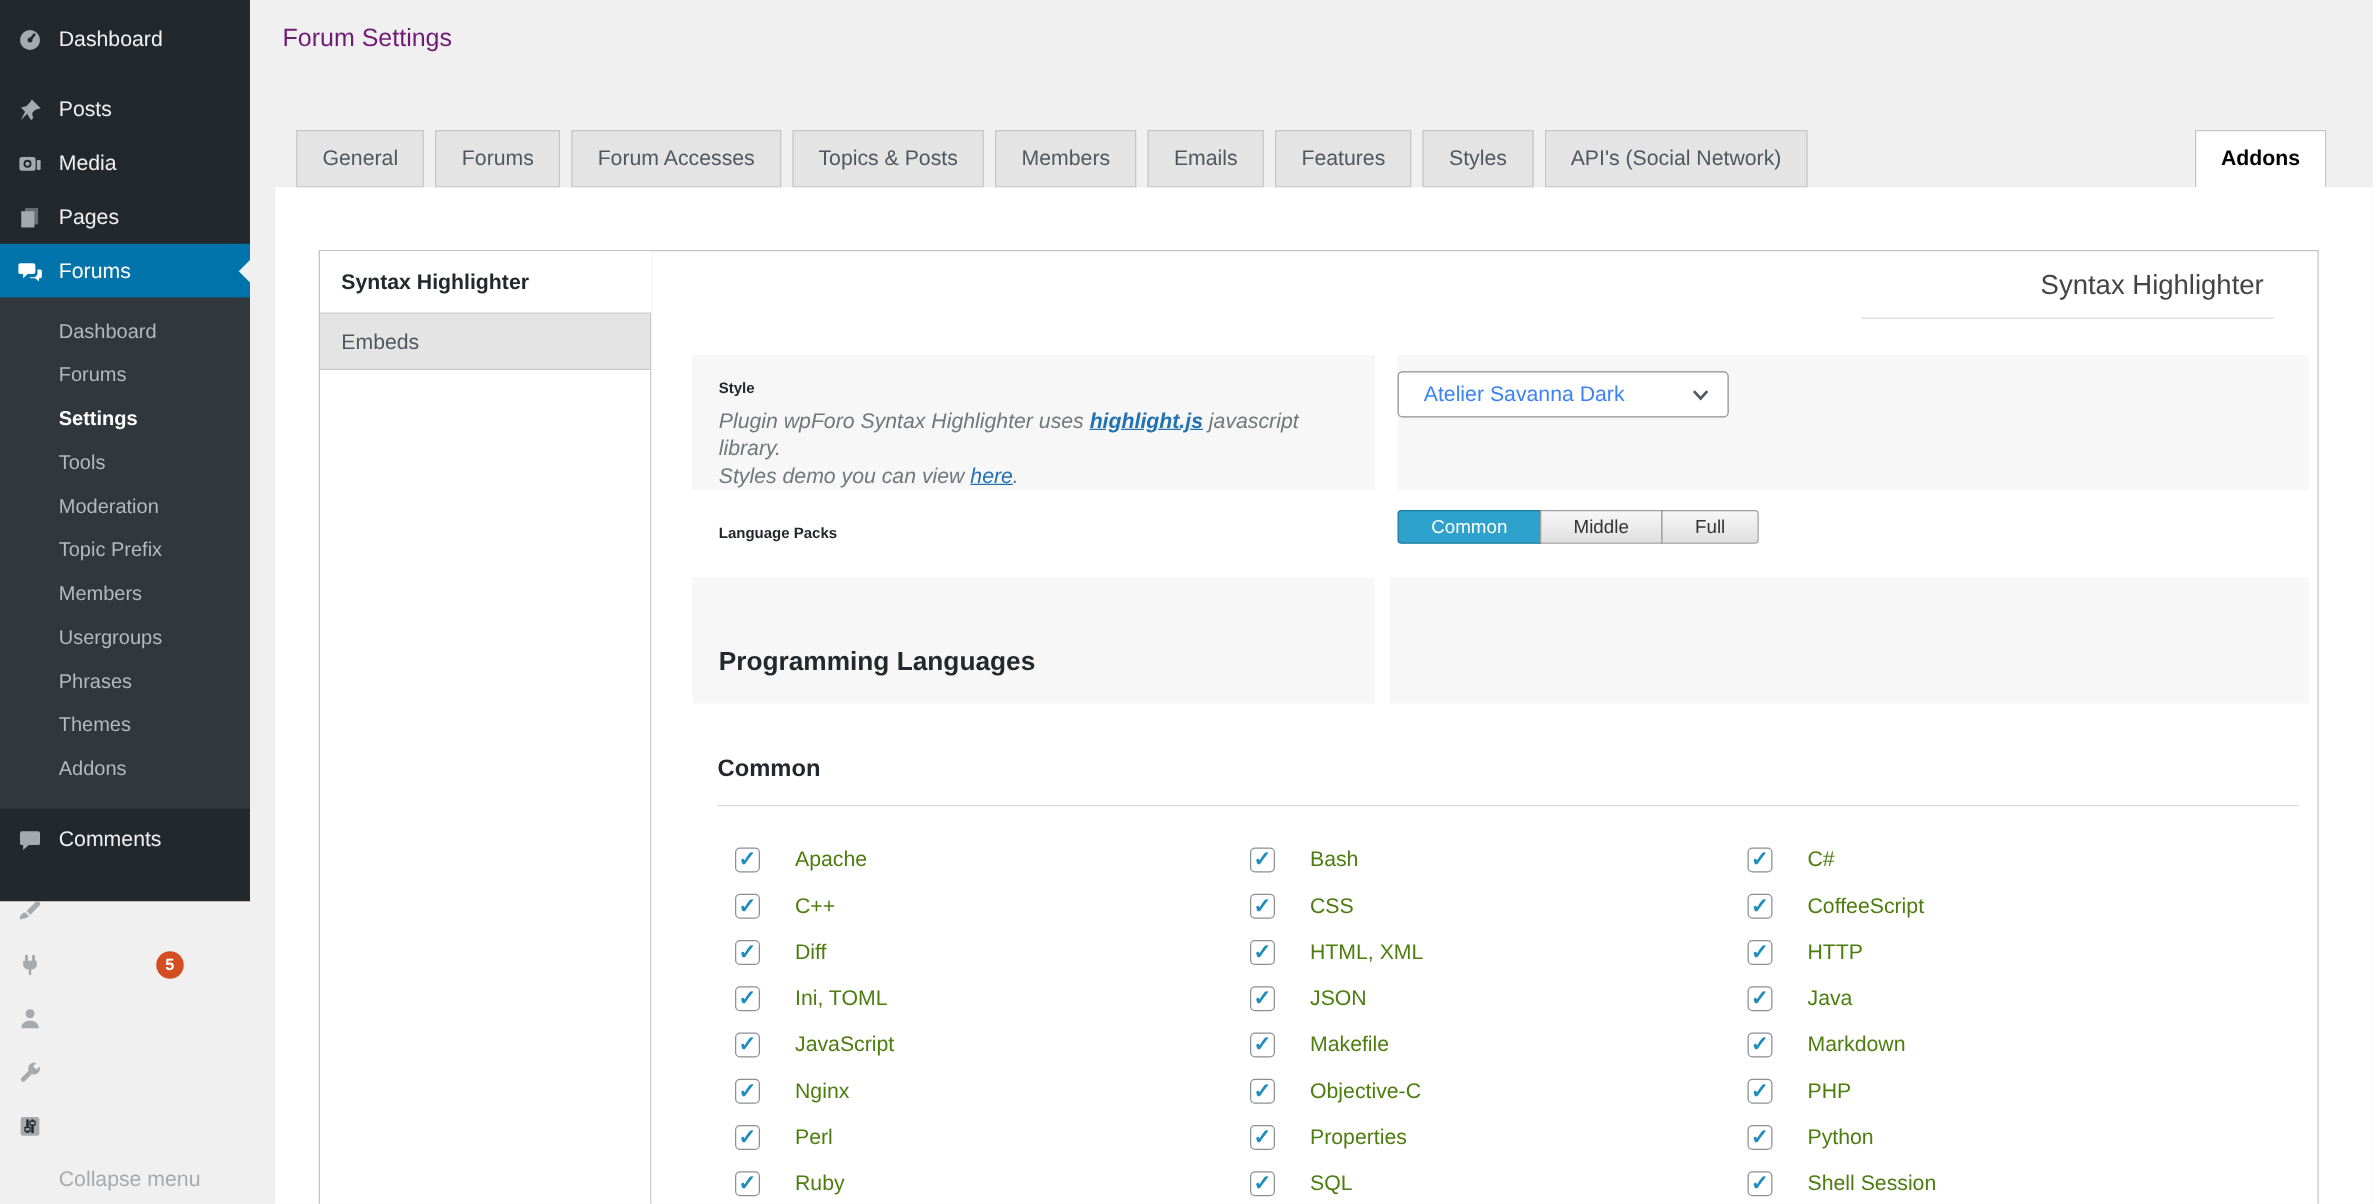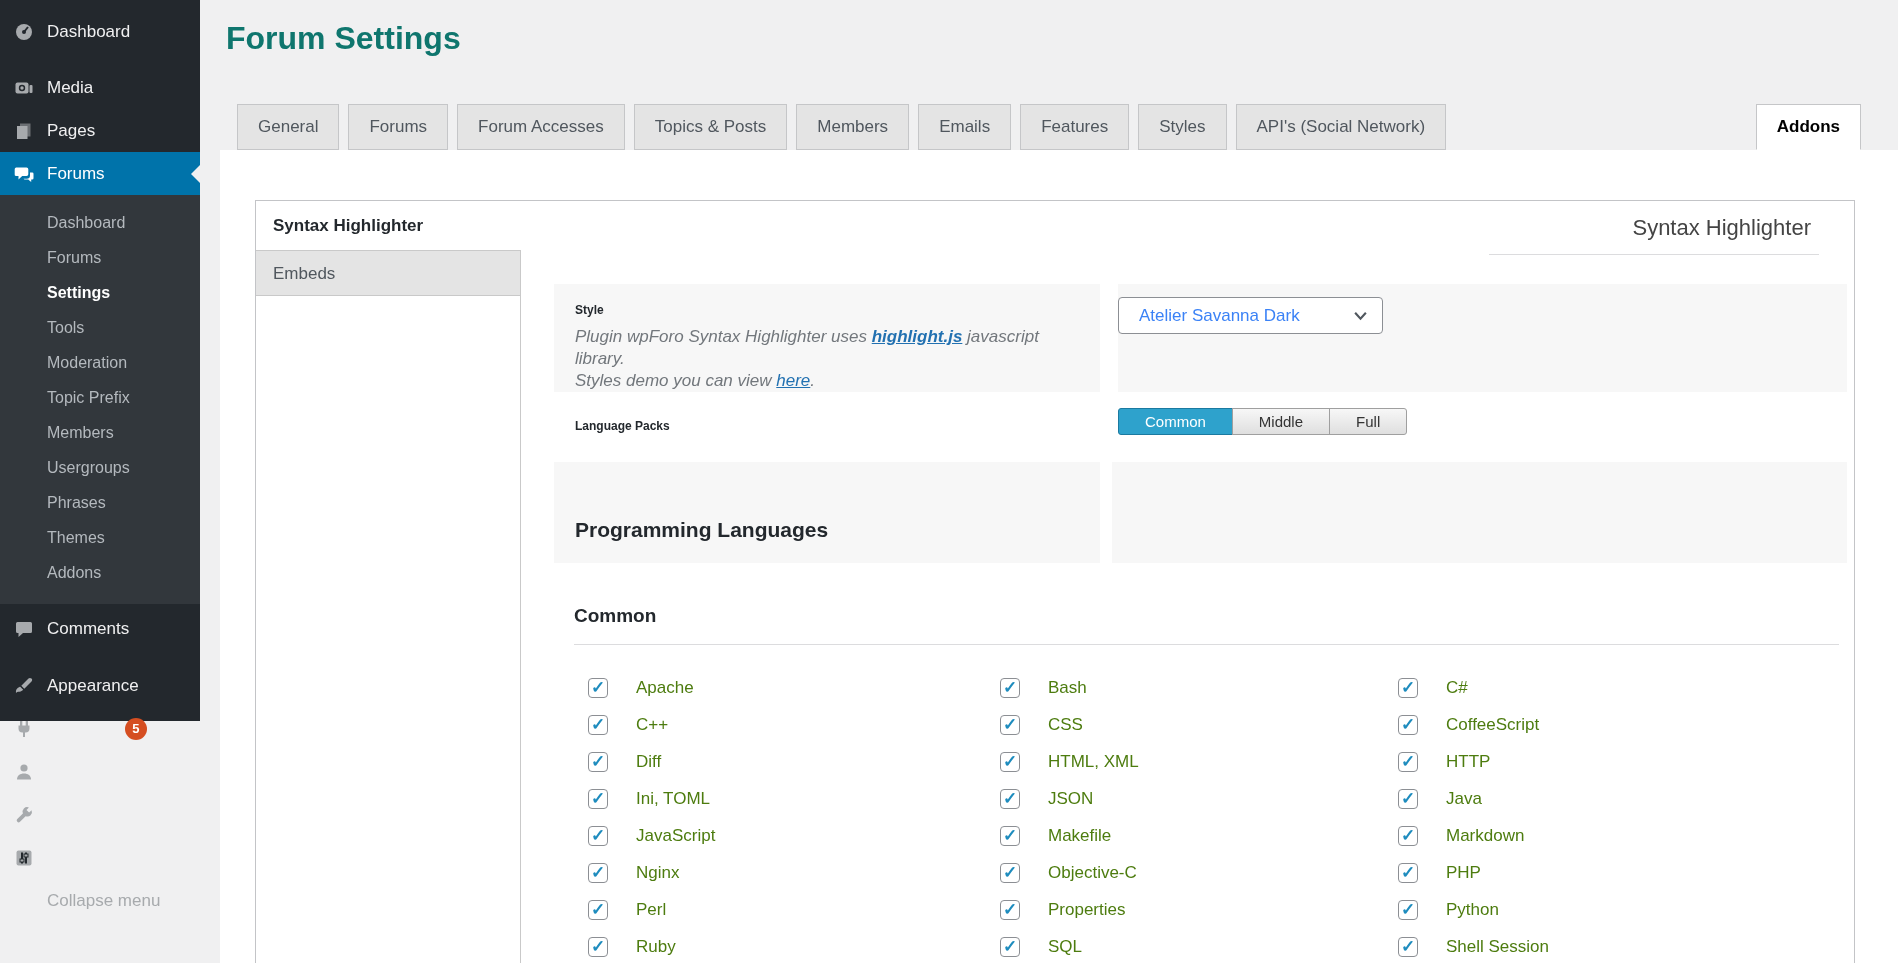--- a/index.html
+++ b/index.html
@@ -18,21 +18,21 @@
   .sep{height:13px;}
   .submenu{background:#32373c;padding:10px 0 14px;list-style:none;margin:0;}
   .submenu li{height:35px;line-height:35px;padding-left:47px;color:#b4b9be;font-size:16px;cursor:pointer;white-space:nowrap;}
   .submenu li.current{color:#fff;font-weight:bold;}
   .badge{display:inline-block;margin-left:9px;background:#d54e21;color:#fff;border-radius:50%;
     min-width:22px;height:22px;line-height:22px;font-size:13px;text-align:center;font-weight:bold;}
   .collapse-item{color:#a7aaad;}
 
   
   .main{position:absolute;left:200px;top:0;right:0;bottom:0;background:#f0f0f1;}
-  .page-title{position:absolute;left:26px;top:20px;margin:0;font-size:32px;font-weight:700;color:#0f766e;}
+  .page-title{position:absolute;left:26px;top:20px;margin:0;font-size:20px;font-weight:400;color:#701a75;}
 
   .tabs-row{position:absolute;left:37px;right:0;top:104px;height:46px;display:flex;}
   .tab{background:#e4e4e4;border:1px solid #c5c6c8;color:#50575e;font-size:17px;
     line-height:44px;padding:0 20px;margin-right:9px;cursor:pointer;white-space:nowrap;}
   .tab.active{background:#fff;border-bottom-color:#fff;color:#000;font-weight:bold;
     margin-left:auto;margin-right:37px;}
 
   .panel{position:absolute;left:20px;right:0;top:150px;bottom:0;background:#fff;overflow:hidden;}
   .box{position:absolute;left:35px;right:43px;top:50px;bottom:-4px;border:1px solid #c3c4c7;display:flex;}
 
@@ -99,20 +99,28 @@
             <circle cx="10" cy="10" r="2" fill="#23282d"></circle>
           </svg>
         </span>
         <span>Dashboard</span>
       </div>
     </div>
   <div class="sep"></div>
   <div>
       <div class="mi">
         <span class="ico">
+          <svg viewBox="0 0 20 20" width="20" height="20" fill="currentColor">
+            <path d="M11.5 1.5l7 7-4.2 1.2-2.6 2.6.8 4.2-1.6 1.6-3.2-5.2-5.2 5.2 3.6-6.8-3.3-3.3 4.2-1.1 2.9-2.9z"></path>
+          </svg>
+        </span>
+        <span>Posts</span>
+      </div>
+      <div class="mi">
+        <span class="ico">
           <svg viewBox="0 0 20 20" width="20" height="20">
             <rect x="1.5" y="4.5" width="13" height="11" rx="2" fill="currentColor"></rect>
             <circle cx="8" cy="10" r="3.2" fill="#23282d"></circle>
             <circle cx="8" cy="10" r="1.7" fill="currentColor"></circle>
             <rect x="15.5" y="7" width="3" height="8" rx="1" fill="currentColor"></rect>
           </svg>
         </span>
         <span>Media</span>
       </div>
       <div class="mi">

